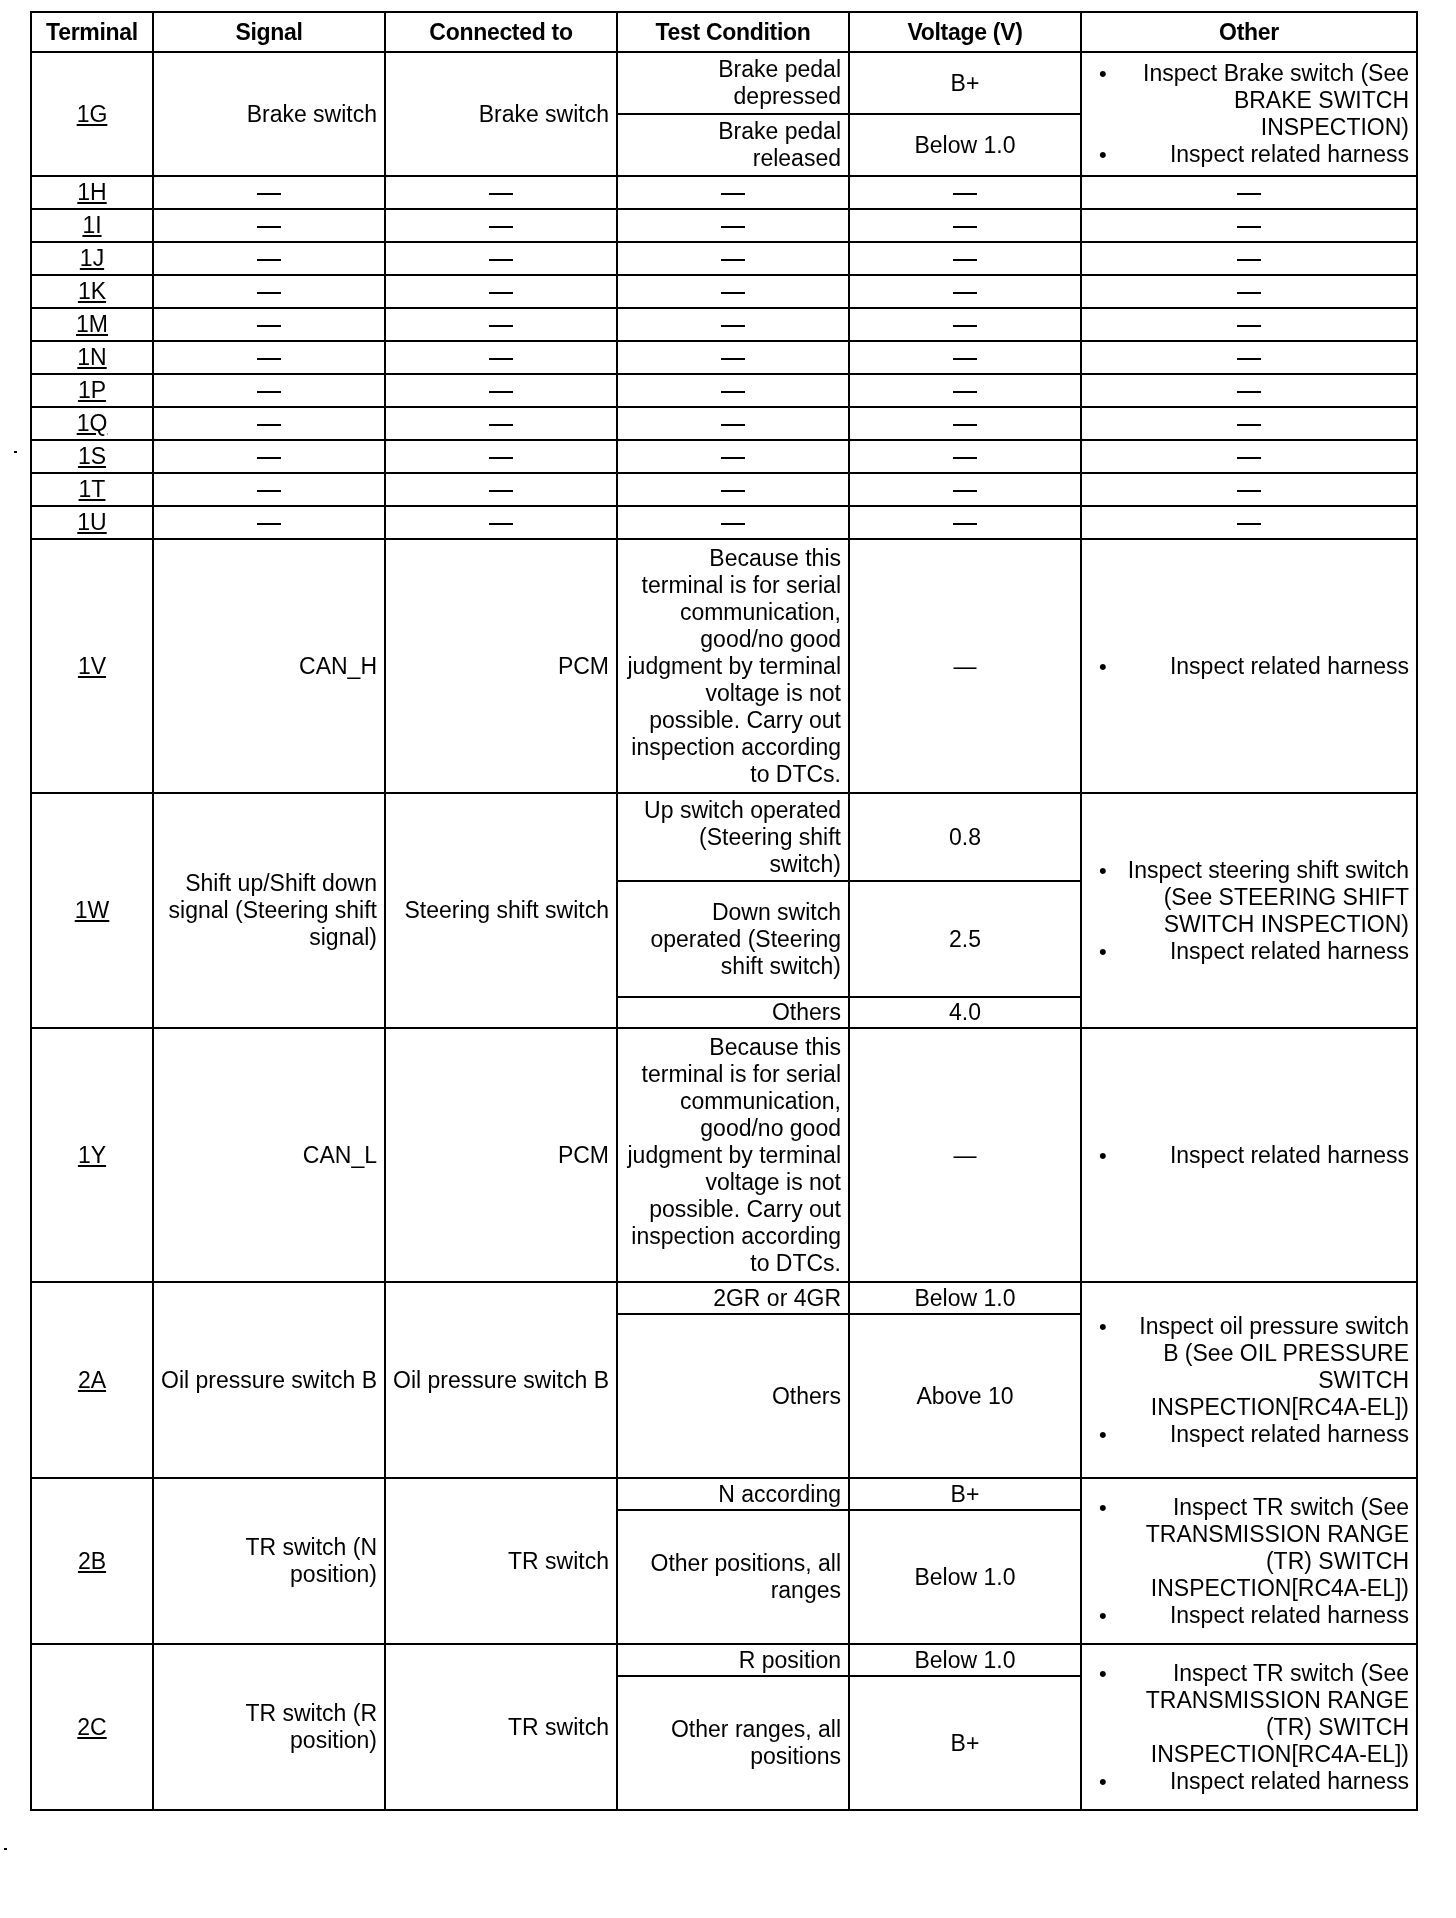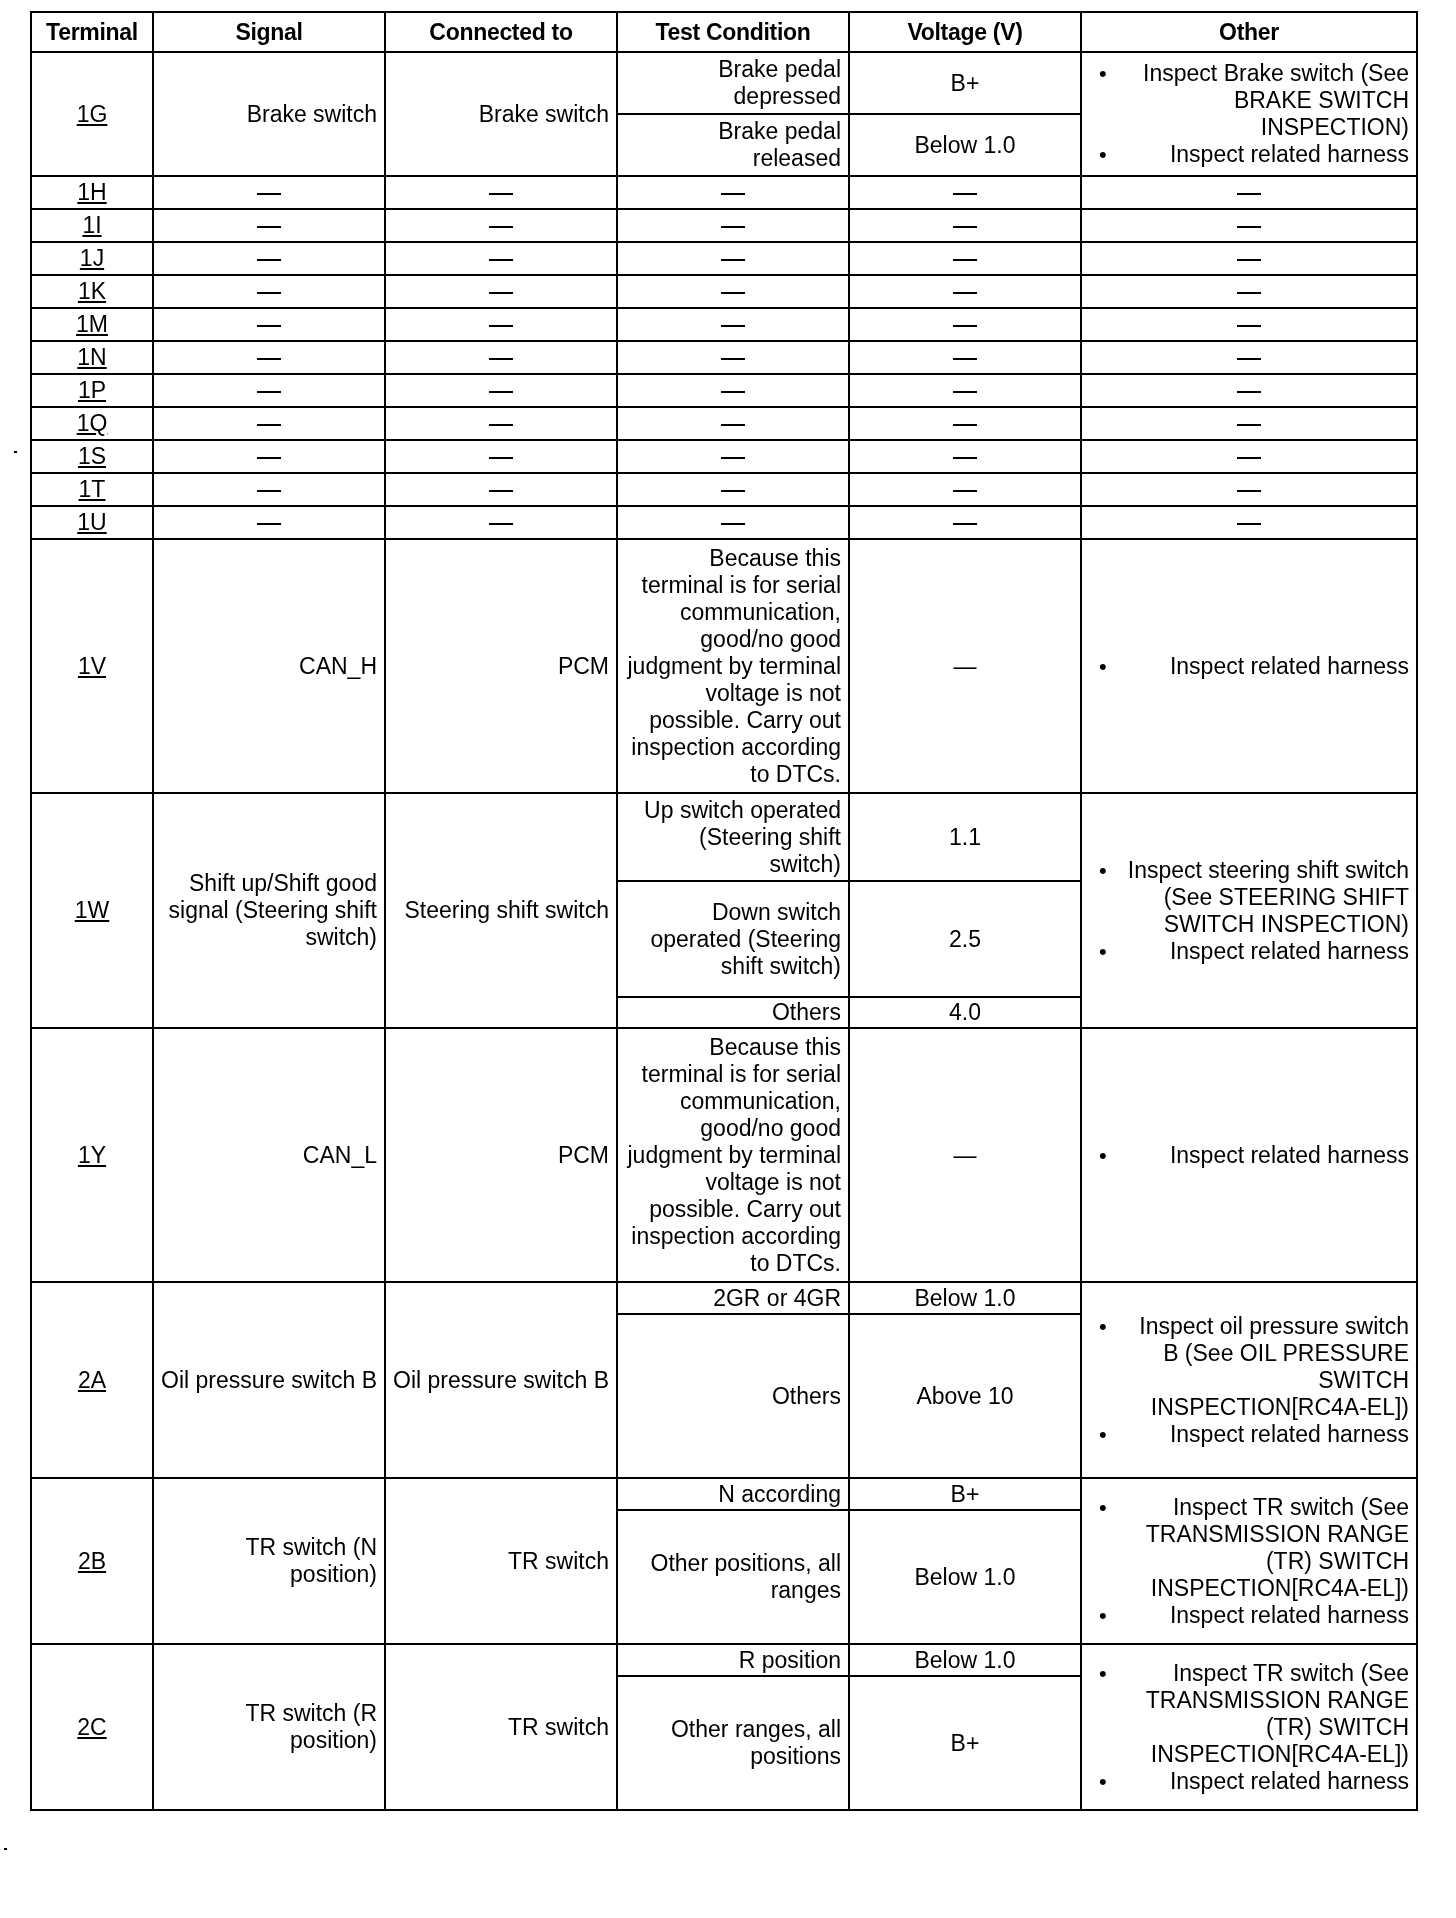--- a/index.html
+++ b/index.html
@@ -159,24 +159,24 @@
       <td class="c">—</td>
       <td class="l">
         <ul class="act">
               <li>Inspect related harness</li>
             </ul>
       </td>
     </tr>
 
     <tr style="height:88px">
       <td rowspan="3" class="term">1W</td>
-      <td rowspan="3" class="l">Shift up/Shift good signal (Steering shift switch)</td>
+      <td rowspan="3" class="l">Shift up/Shift down signal (Steering shift signal)</td>
       <td rowspan="3" class="l">Steering shift switch</td>
       <td class="l">Up switch operated (Steering shift switch)</td>
-      <td class="c">1.1</td>
+      <td class="c">0.8</td>
       <td rowspan="3" class="l">
         <ul class="act">
           <li>Inspect steering shift switch (See STEERING SHIFT SWITCH INSPECTION)</li>
           <li>Inspect related harness</li>
         </ul>
       </td>
     </tr>
     <tr style="height:116px">
       <td class="l">Down switch operated (Steering shift switch)</td>
       <td class="c">2.5</td>

